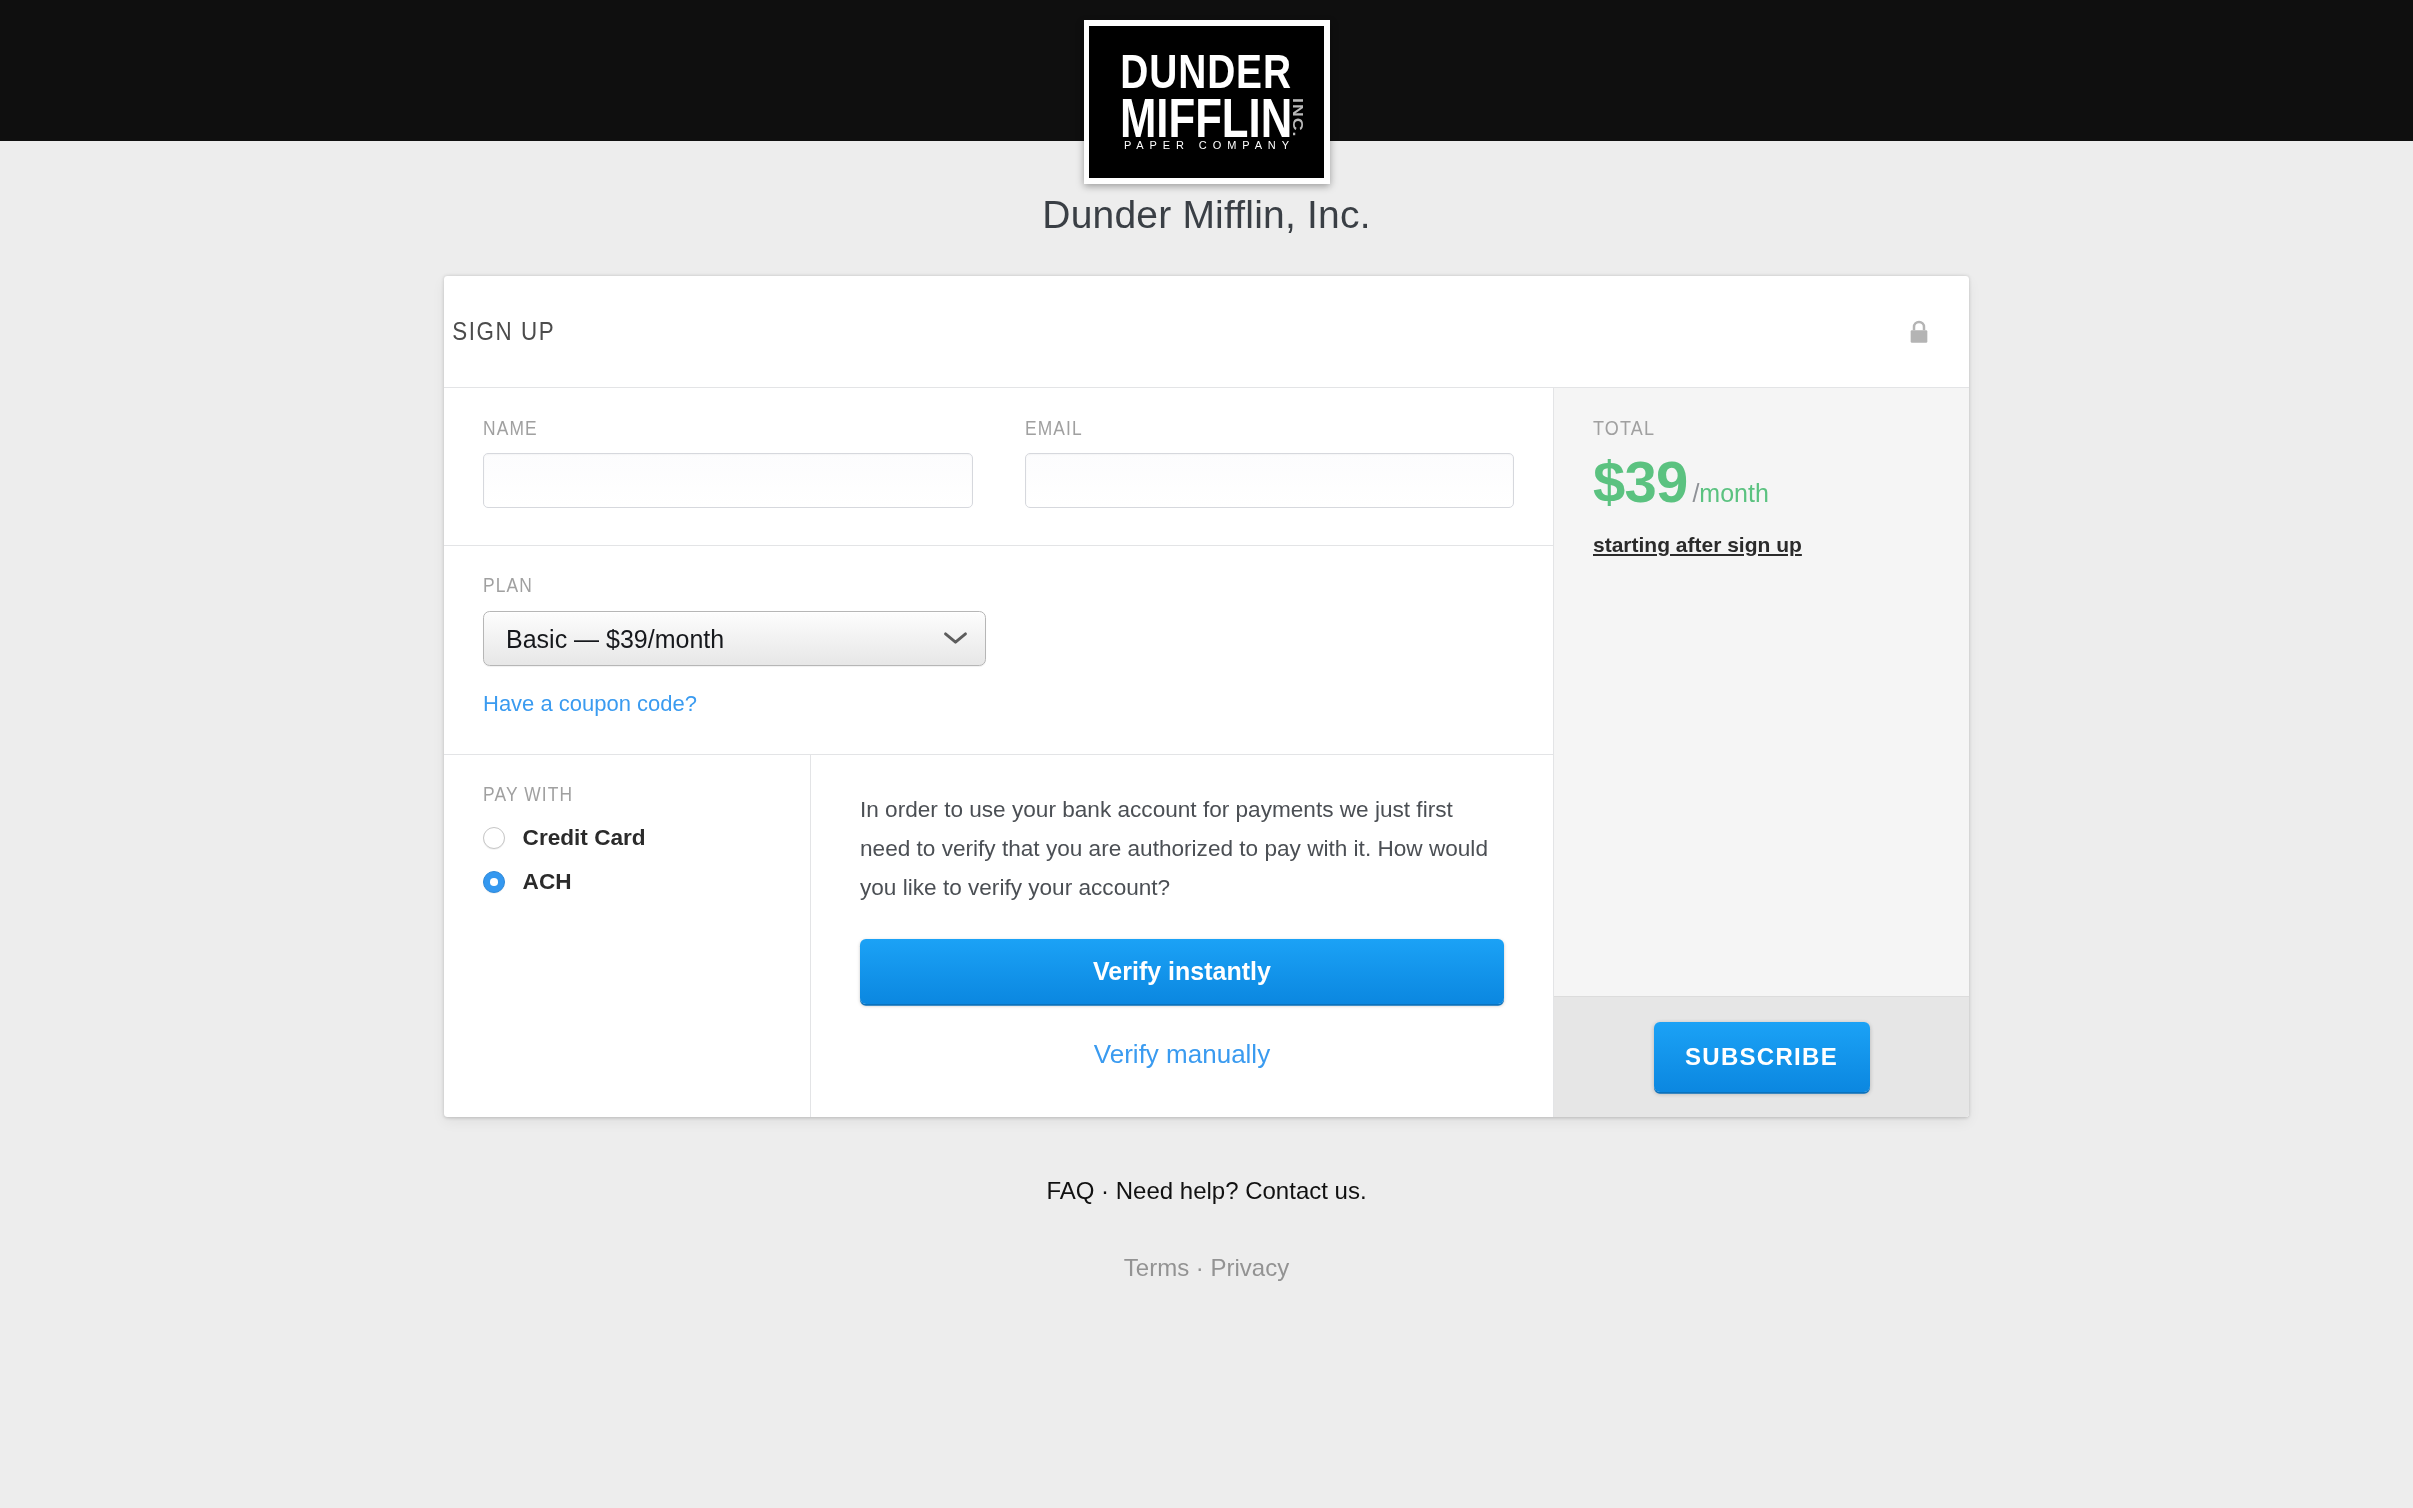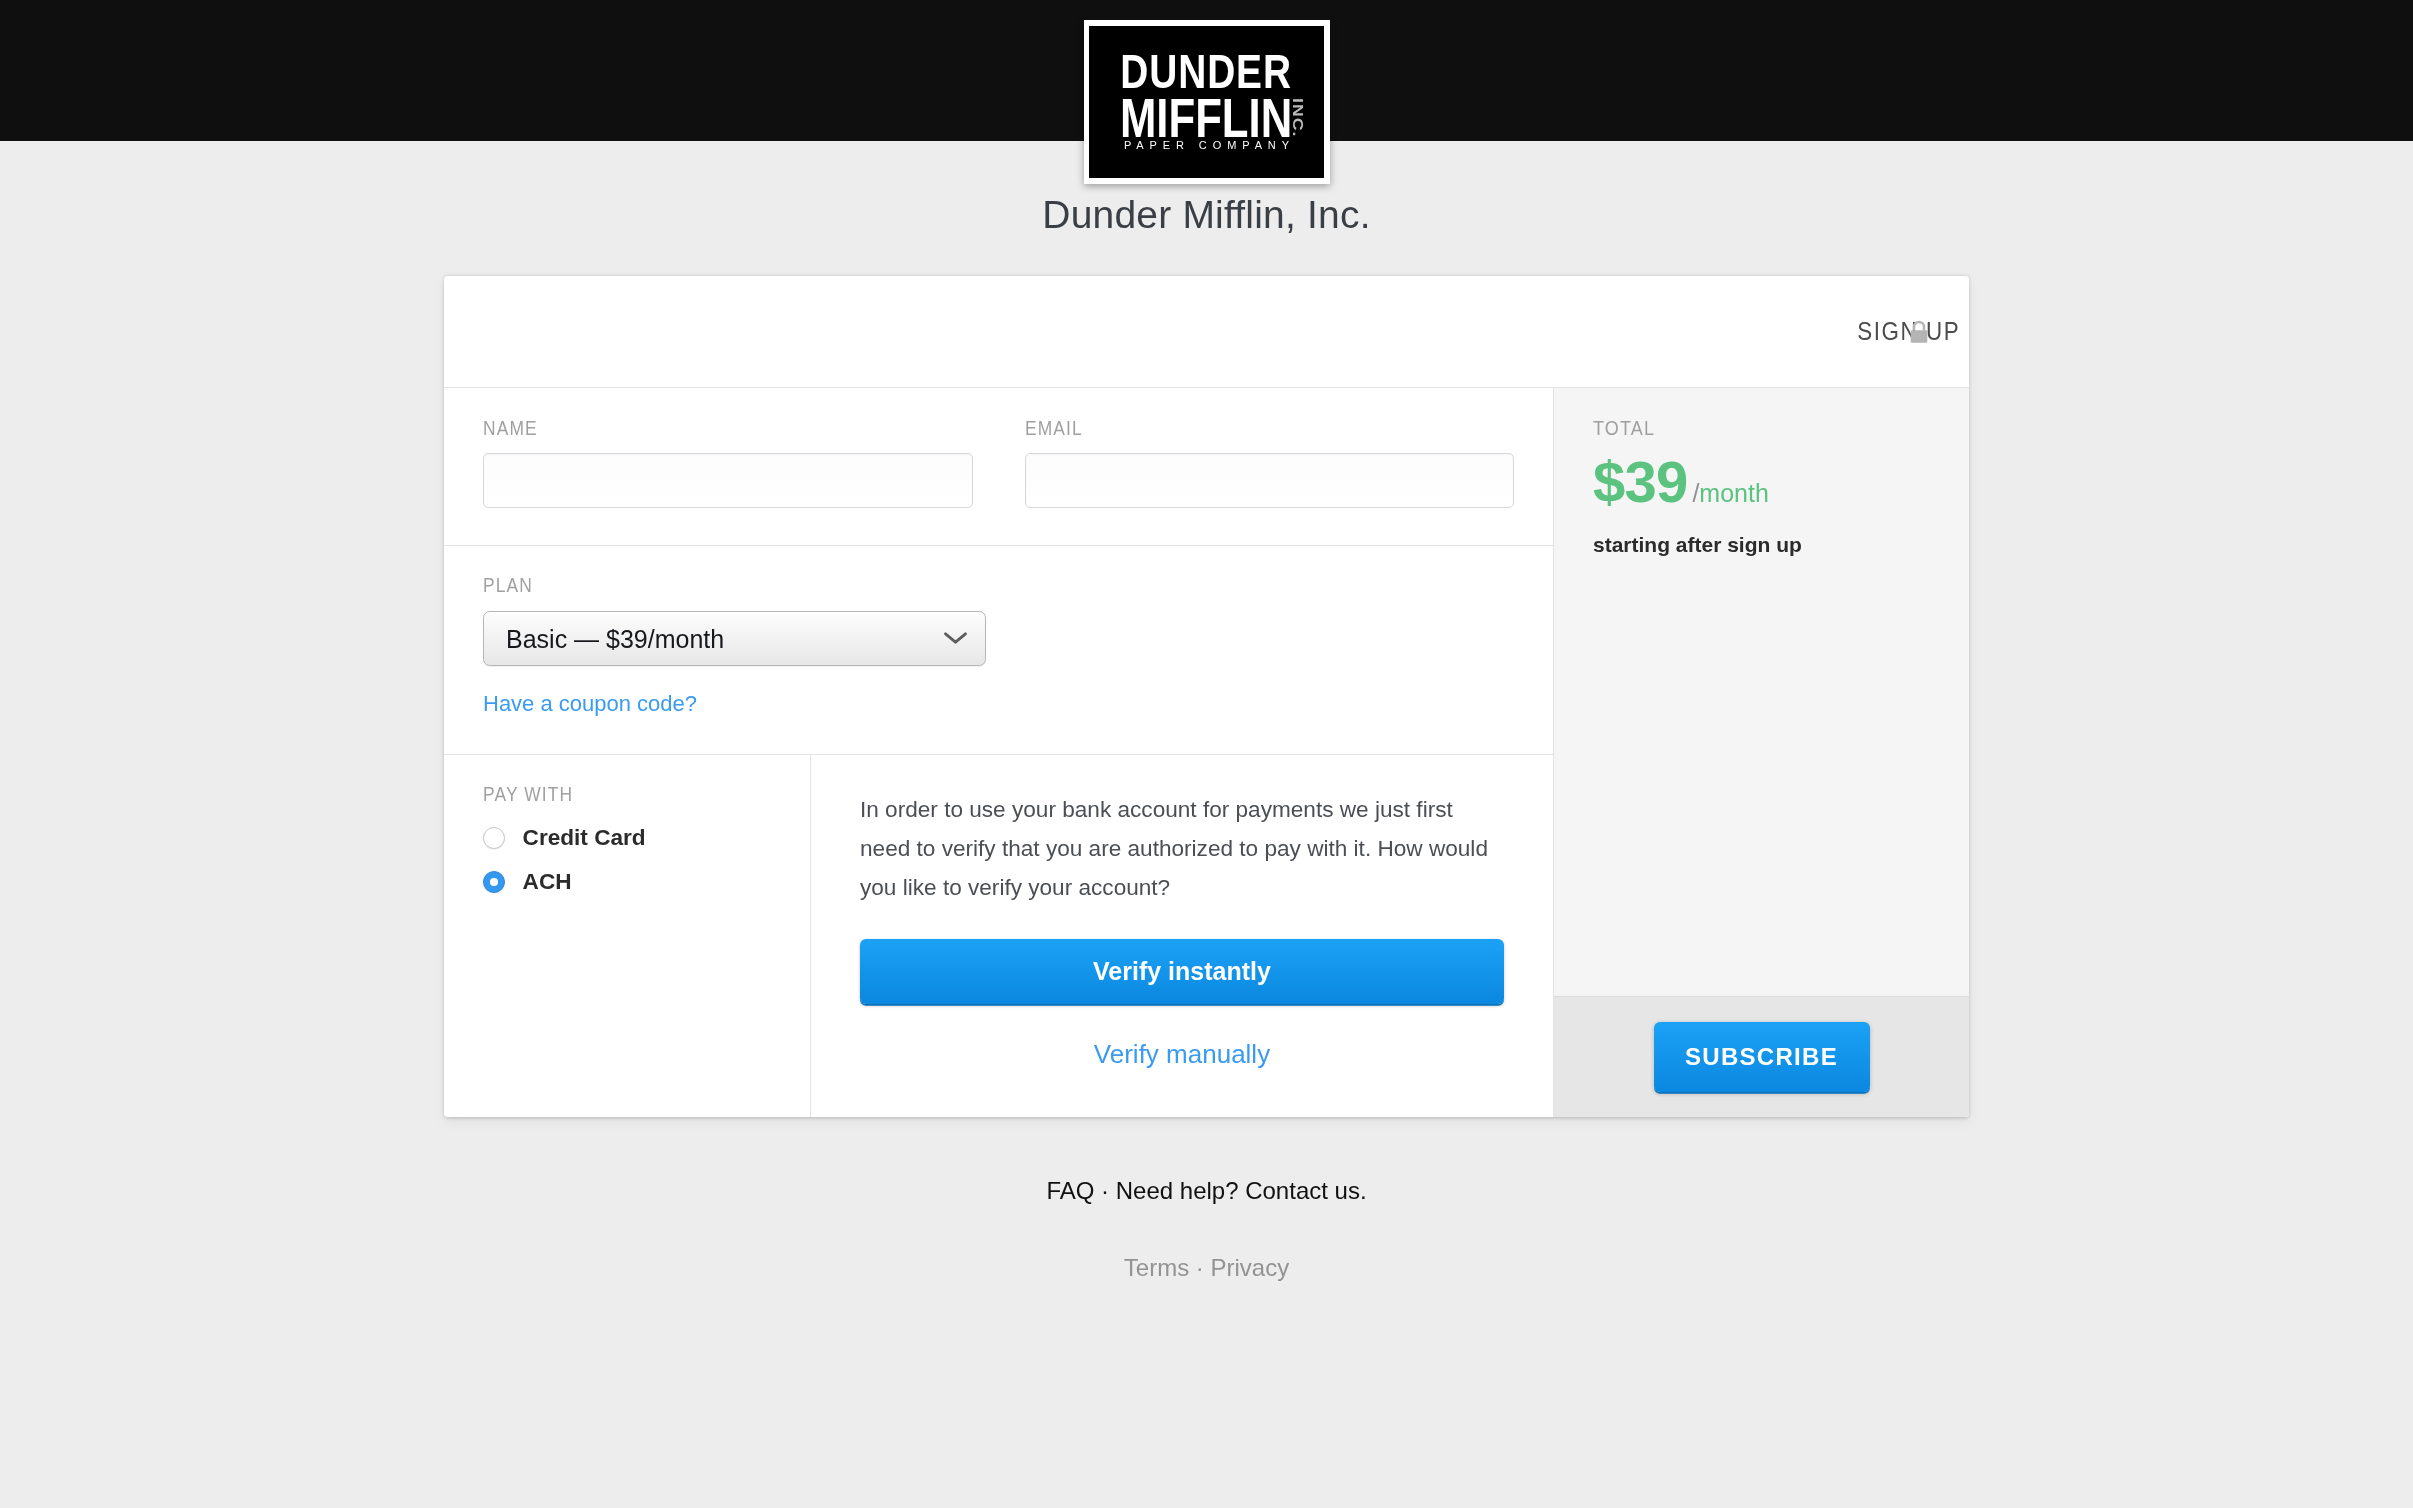--- a/index.html
+++ b/index.html
@@ -115,21 +115,21 @@
     box-shadow: 0 0.8px 3.4px rgba(0,0,0,0.18), 0 5px 13.4px rgba(0,0,0,0.06);
     overflow: hidden;
   }
 
   .card-header {
     position: relative;
     height: 112px;
     border-bottom: 0.8px solid #e3e4e6;
     display: flex;
     align-items: center;
-    justify-content: flex-end;
+    justify-content: flex-start;
   }
   .card-header-title {
     font-size: 26px;
     color: #4c4c4c;
     letter-spacing: 1.8px;
     font-weight: 400;
     transform: scaleX(0.86);
   }
   .lock-icon {
     position: absolute;
@@ -345,20 +345,21 @@
   }
   .price-period {
     font-size: 25px;
     color: #5bc280;
   }
   .total-note {
     margin-top: 22px;
     font-size: 21px;
     font-weight: bold;
     color: #2b2b2b;
+    text-decoration: underline;
   }
   .subscribe-bar {
     background: #e6e6e6;
     border-top: 0.8px solid #dcdcdc;
     height: 121px;
     display: flex;
     align-items: center;
     justify-content: center;
   }
   .subscribe-btn {

